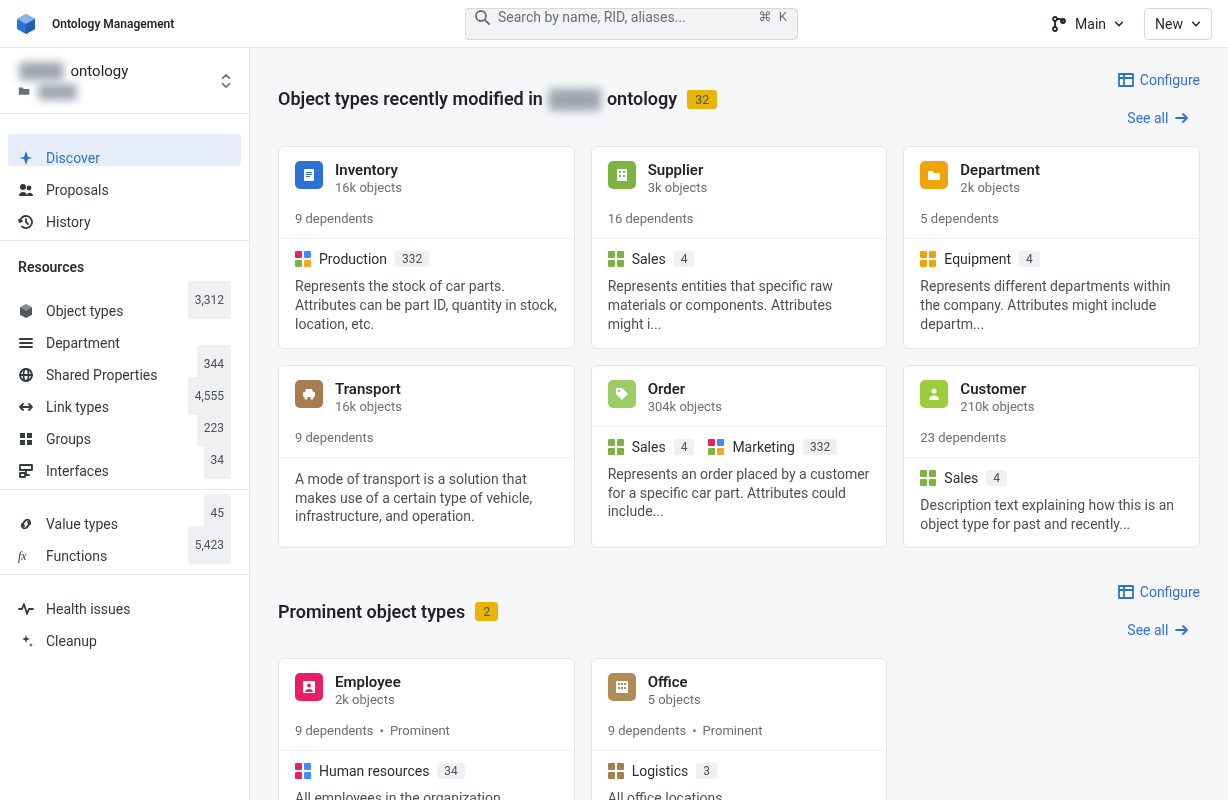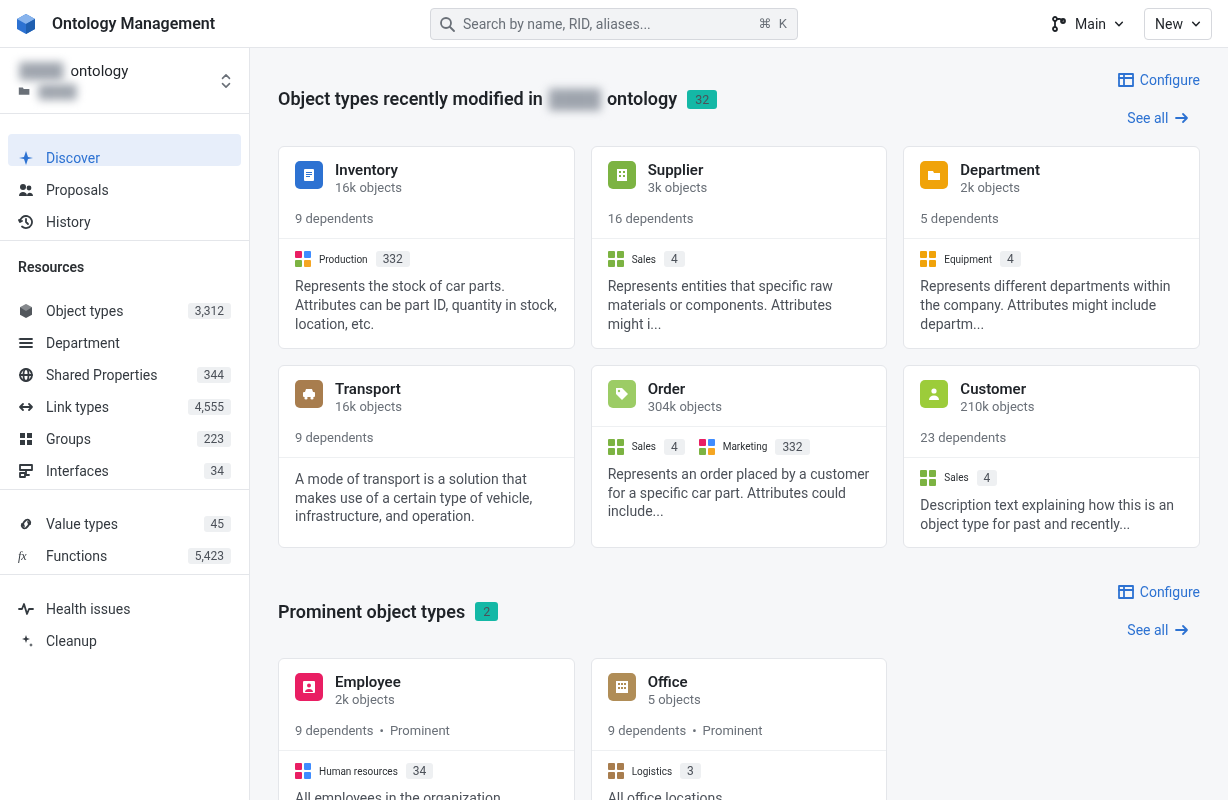--- a/index.html
+++ b/index.html
@@ -16,36 +16,37 @@
   
   .topbar {
     height: 48px;
     display: flex;
     align-items: center;
     padding: 0 16px 0 14px;
     border-bottom: 1px solid #E4E6EA;
     gap: 14px;
   }
   .topbar .logo { width: 24px; height: 24px; flex: none; }
-  .topbar .app-title { font-weight: 600; font-size: 16px; }
+  .topbar .app-title { font-weight: 600; font-size: 12px; }
   .search-wrap {
     width: 368px;
     position: absolute;
     left: 50%;
     transform: translateX(-50%);
   }
   .search {
-    display: flex; align-items: center;
+    display: flex; align-items: flex-start;
     height: 32px;
     background: #F2F3F5;
     border: 1px solid #D6D8DD;
     border-radius: 4px;
     padding: 0 8px;
     gap: 8px;
     color: #6A7078;
+    margin-left: 35px;
   }
   .search svg { flex: none; }
   .search .placeholder { flex: 1; font-size: 14px; color: #6A7078; }
   .search .kbd { font-size: 13px; color: #6A7078; letter-spacing: 2px;}
   .topbar-right { display: flex; align-items: center; gap: 10px; margin-left: auto; }
   .branch, .new-btn {
     display: flex; align-items: center; gap: 8px;
     height: 32px; padding: 0 10px;
     border-radius: 4px;
     color: #1F2328;
@@ -89,21 +90,21 @@
     border-radius: 4px;
     gap: 12px;
     color: #343A40;
     cursor: pointer;
   }
   .nav-item.active { background: #E7EEFA; color: #2D72D2; }
   .nav-item .icon { width: 16px; height: 16px; flex: none; display:flex; align-items:center; justify-content:center;}
   .nav-item .label { flex: 1; }
   .nav-item .count {
     background: #EEF0F2; color: #4C5159;
-    padding: 1px 7px; border-radius: 3px; font-size: 12px;
+    padding: 12px 7px; border-radius: 3px; font-size: 12px;
   }
 
   .side-divider { height: 1px; background: #E4E6EA; margin: 4px 0; }
   .side-heading { padding: 14px 18px 6px 18px; font-weight: 600; font-size: 14px; color:#2b2f33;}
 
   .sidebar-bottom {
     margin-top: auto;
     border-top: 1px solid #E4E6EA;
     padding: 6px 8px;
   }
@@ -114,21 +115,21 @@
     background: #F6F7F9;
     overflow-y: auto;
     padding: 24px 28px 40px 28px;
   }
   .section-head {
     display: flex; align-items: center; gap: 10px;
     margin-bottom: 20px;
   }
   .section-head h2 { font-size: 18px; font-weight: 600; }
   .section-head .pill {
-    background: #14b8a6; color: #4C5159;
+    background: #eab308; color: #4C5159;
     padding: 2px 8px; border-radius: 3px; font-size: 12.5px;
   }
   .section-head .right { margin-left: auto; display: flex; align-items: center; gap: 22px; flex-direction: column; }
   .link-action { color: #2D72D2; display: flex; align-items: center; gap: 6px; cursor: pointer; font-size: 14px;}
   .link-action svg { flex: none; }
 
   .cards {
     display: grid;
     grid-template-columns: repeat(3, 1fr);
     gap: 16px;
@@ -160,21 +161,21 @@
   .ot-titles .sub   { font-size: 13px; color: #6A7078; margin-top: 1px; }
   .dependents { font-size: 13px; color: #6A7078; margin-top: 16px; }
   .card-divider { height: 1px; background: #EEF0F2; margin: 12px -16px 12px -16px; }
   .tags { display: flex; flex-wrap: wrap; gap: 14px; row-gap: 8px; align-items: center; margin-bottom: 10px;}
   .tag { display: flex; align-items: center; gap: 8px; }
   .tag-icon {
     width: 16px; height: 16px;
     display: grid; grid-template-columns: 1fr 1fr; grid-template-rows: 1fr 1fr; gap: 2px;
   }
   .tag-icon span { display:block; border-radius:1px; }
-  .tag .tname { font-size: 10px; color: #2b2f33;}
+  .tag .tname { font-size: 14px; color: #2b2f33;}
   .tag .tcount { background: #EEF0F2; color: #4C5159; padding: 1px 7px; border-radius: 3px; font-size: 12px; }
   .desc { font-size: 14px; color: #4C5159; line-height: 1.35; display: -webkit-box; -webkit-line-clamp: 3; -webkit-box-orient: vertical; overflow: hidden;}
   .meta-line { font-size: 13px; color: #6A7078; margin-top: 16px;}
   .meta-line .dot { margin: 0 6px; }
 
   
   .grid-multi span:nth-child(1){background:#e91e63;}
   .grid-multi span:nth-child(2){background:#3f8cff;}
   .grid-multi span:nth-child(3){background:#7cb342;}
   .grid-multi span:nth-child(4){background:#f5a623;}

